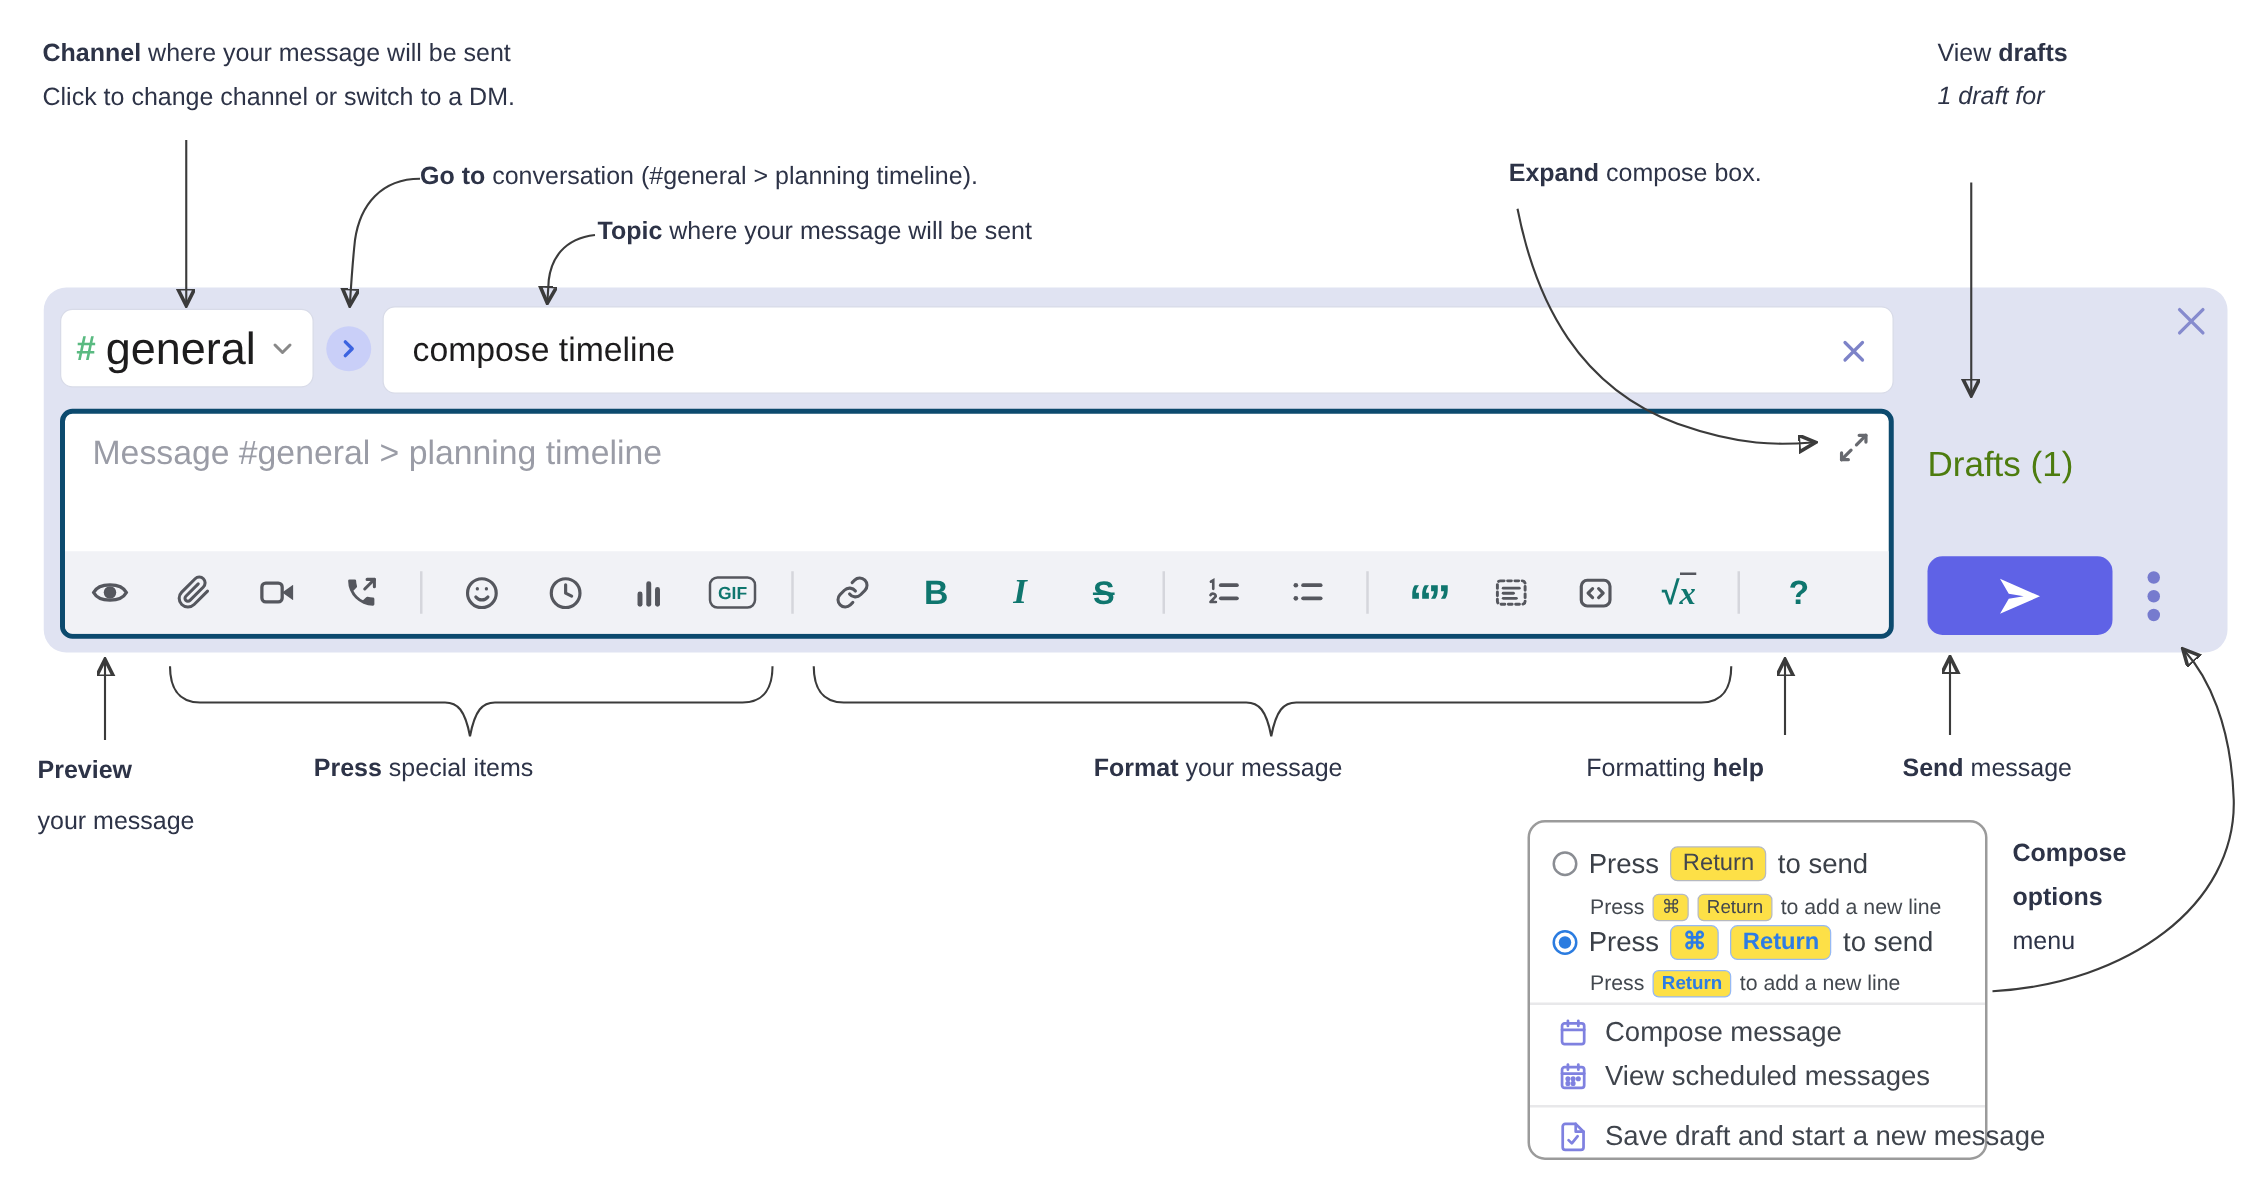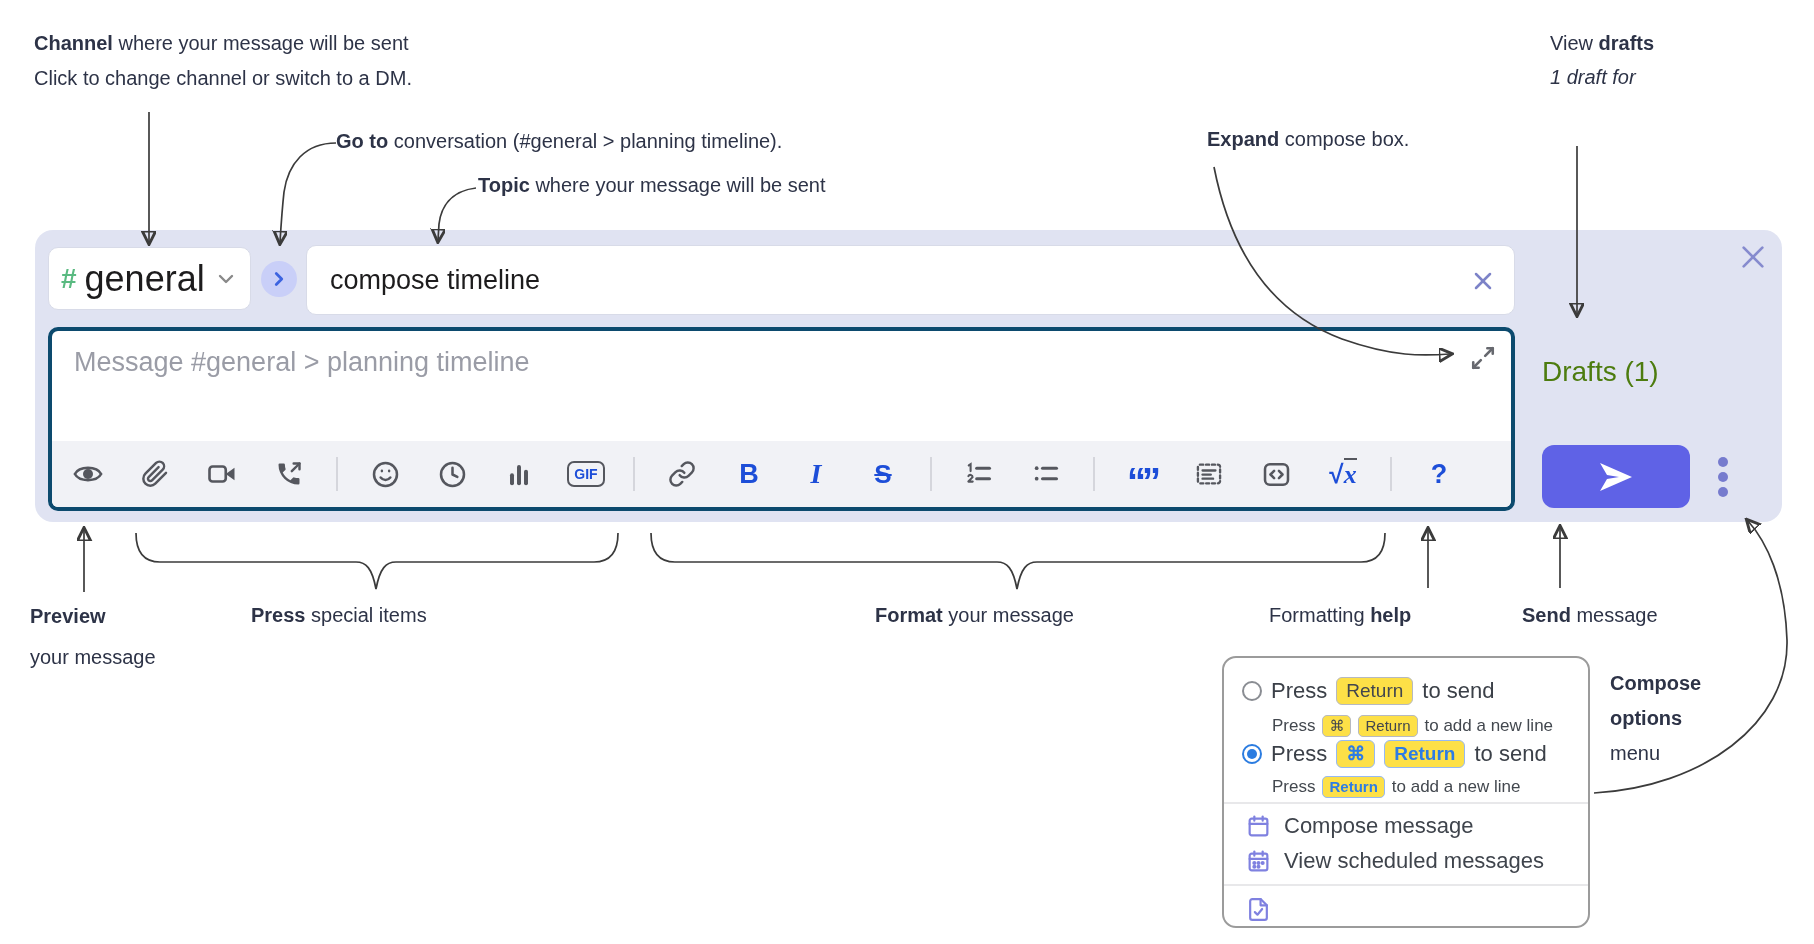--- a/index.html
+++ b/index.html
@@ -29,21 +29,21 @@
   .topic .clear{position:absolute;right:16px;top:20px;width:30px;height:30px;display:flex;
                 align-items:center;justify-content:center;cursor:pointer;}
   .msgbox{position:absolute;left:13px;top:97px;width:1467px;height:184px;background:#fff;
           border:4px solid #0c4a6e;border-radius:10px;box-sizing:border-box;overflow:hidden;}
   .placeholder{position:absolute;left:22px;top:16px;font-size:27px;color:#9a9ca6;}
   .expand-btn{position:absolute;right:13px;top:12px;width:30px;height:30px;display:flex;
               align-items:center;justify-content:center;}
   .toolbar{position:absolute;left:0;right:0;bottom:0;height:66px;background:#f1f2f6;
            display:flex;align-items:center;padding-left:16px;gap:27px;}
   .tbtn{width:40px;height:40px;flex:0 0 auto;display:flex;align-items:center;justify-content:center;
-        color:#1d4ed8;cursor:pointer;}
+        color:#0f766e;cursor:pointer;}
   .tdiv{width:2px;height:34px;background:#d5d6dc;flex:0 0 auto;}
   .t-b{font-size:27px;font-weight:800;}
   .t-i{font-size:28px;font-style:italic;font-family:"Liberation Serif",serif;font-weight:600;}
   .t-s{font-size:26px;font-weight:600;text-decoration:line-through;}
   .t-q{font-size:38px;font-weight:700;letter-spacing:-4px;line-height:10px;padding-top:16px;}
   .t-gif{border:2.5px solid #55575e;border-radius:7px;font-size:14px;font-weight:700;padding:3px 5px;}
   .t-sqrt{font-size:26px;font-weight:600;}
   .t-x{font-style:italic;font-family:"Liberation Serif",serif;border-top:2.5px solid #55575e;}
   .t-help{font-size:27px;font-weight:600;}
   .drafts{position:absolute;left:1507px;top:103px;font-size:28px;color:#4d7c0f;cursor:pointer;margin-top:23px;}
@@ -377,16 +377,17 @@
     </div>
 
     <div class="mdiv" style="top:226px;"></div>
 
     <div class="mitem" style="top:233px;">
       <svg width="25" height="25" viewBox="0 0 24 24" fill="none" stroke="#7f81e0" stroke-width="2.1" stroke-linecap="round" stroke-linejoin="round">
           <path d="M14 2H6a2 2 0 0 0-2 2v16a2 2 0 0 0 2 2h12a2 2 0 0 0 2-2V8z"></path>
           <polyline points="14,2 14,8 20,8"></polyline>
           <polyline points="8.5,14.5 11,17 15.5,11.5"></polyline>
         </svg>
+      <span>Save draft and start a new message</span>
     </div>
   </div>
 
 </div>
 
 </body></html>

